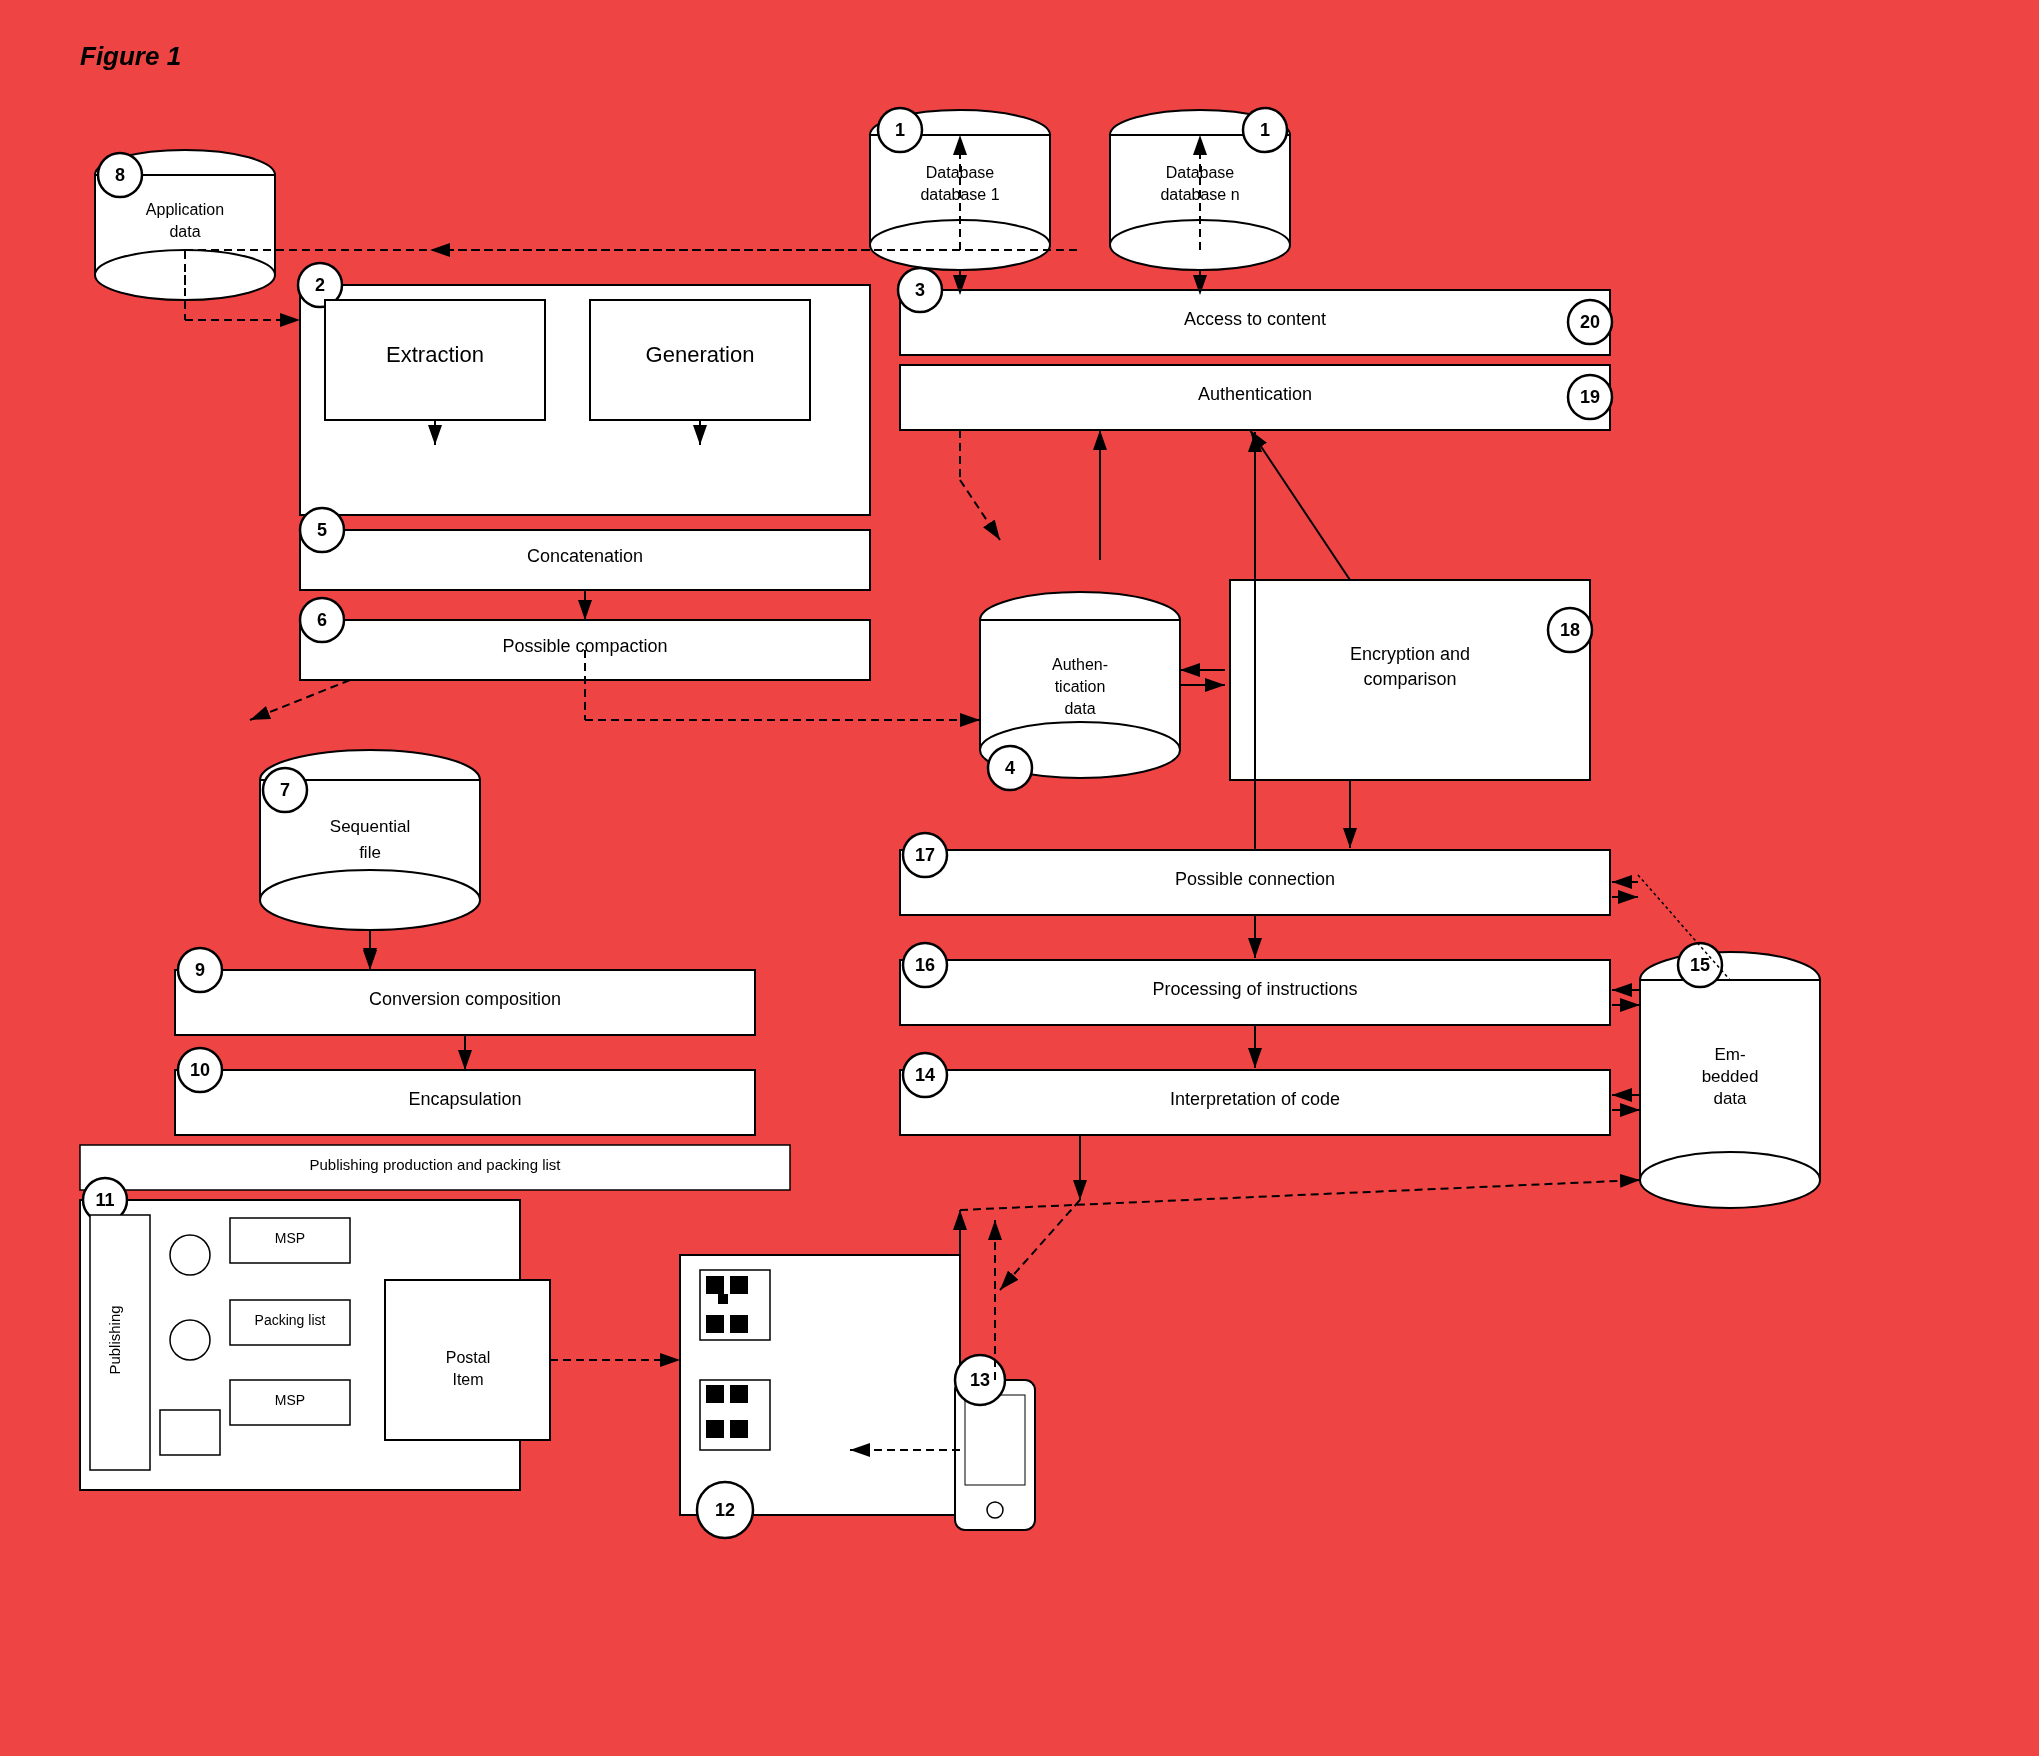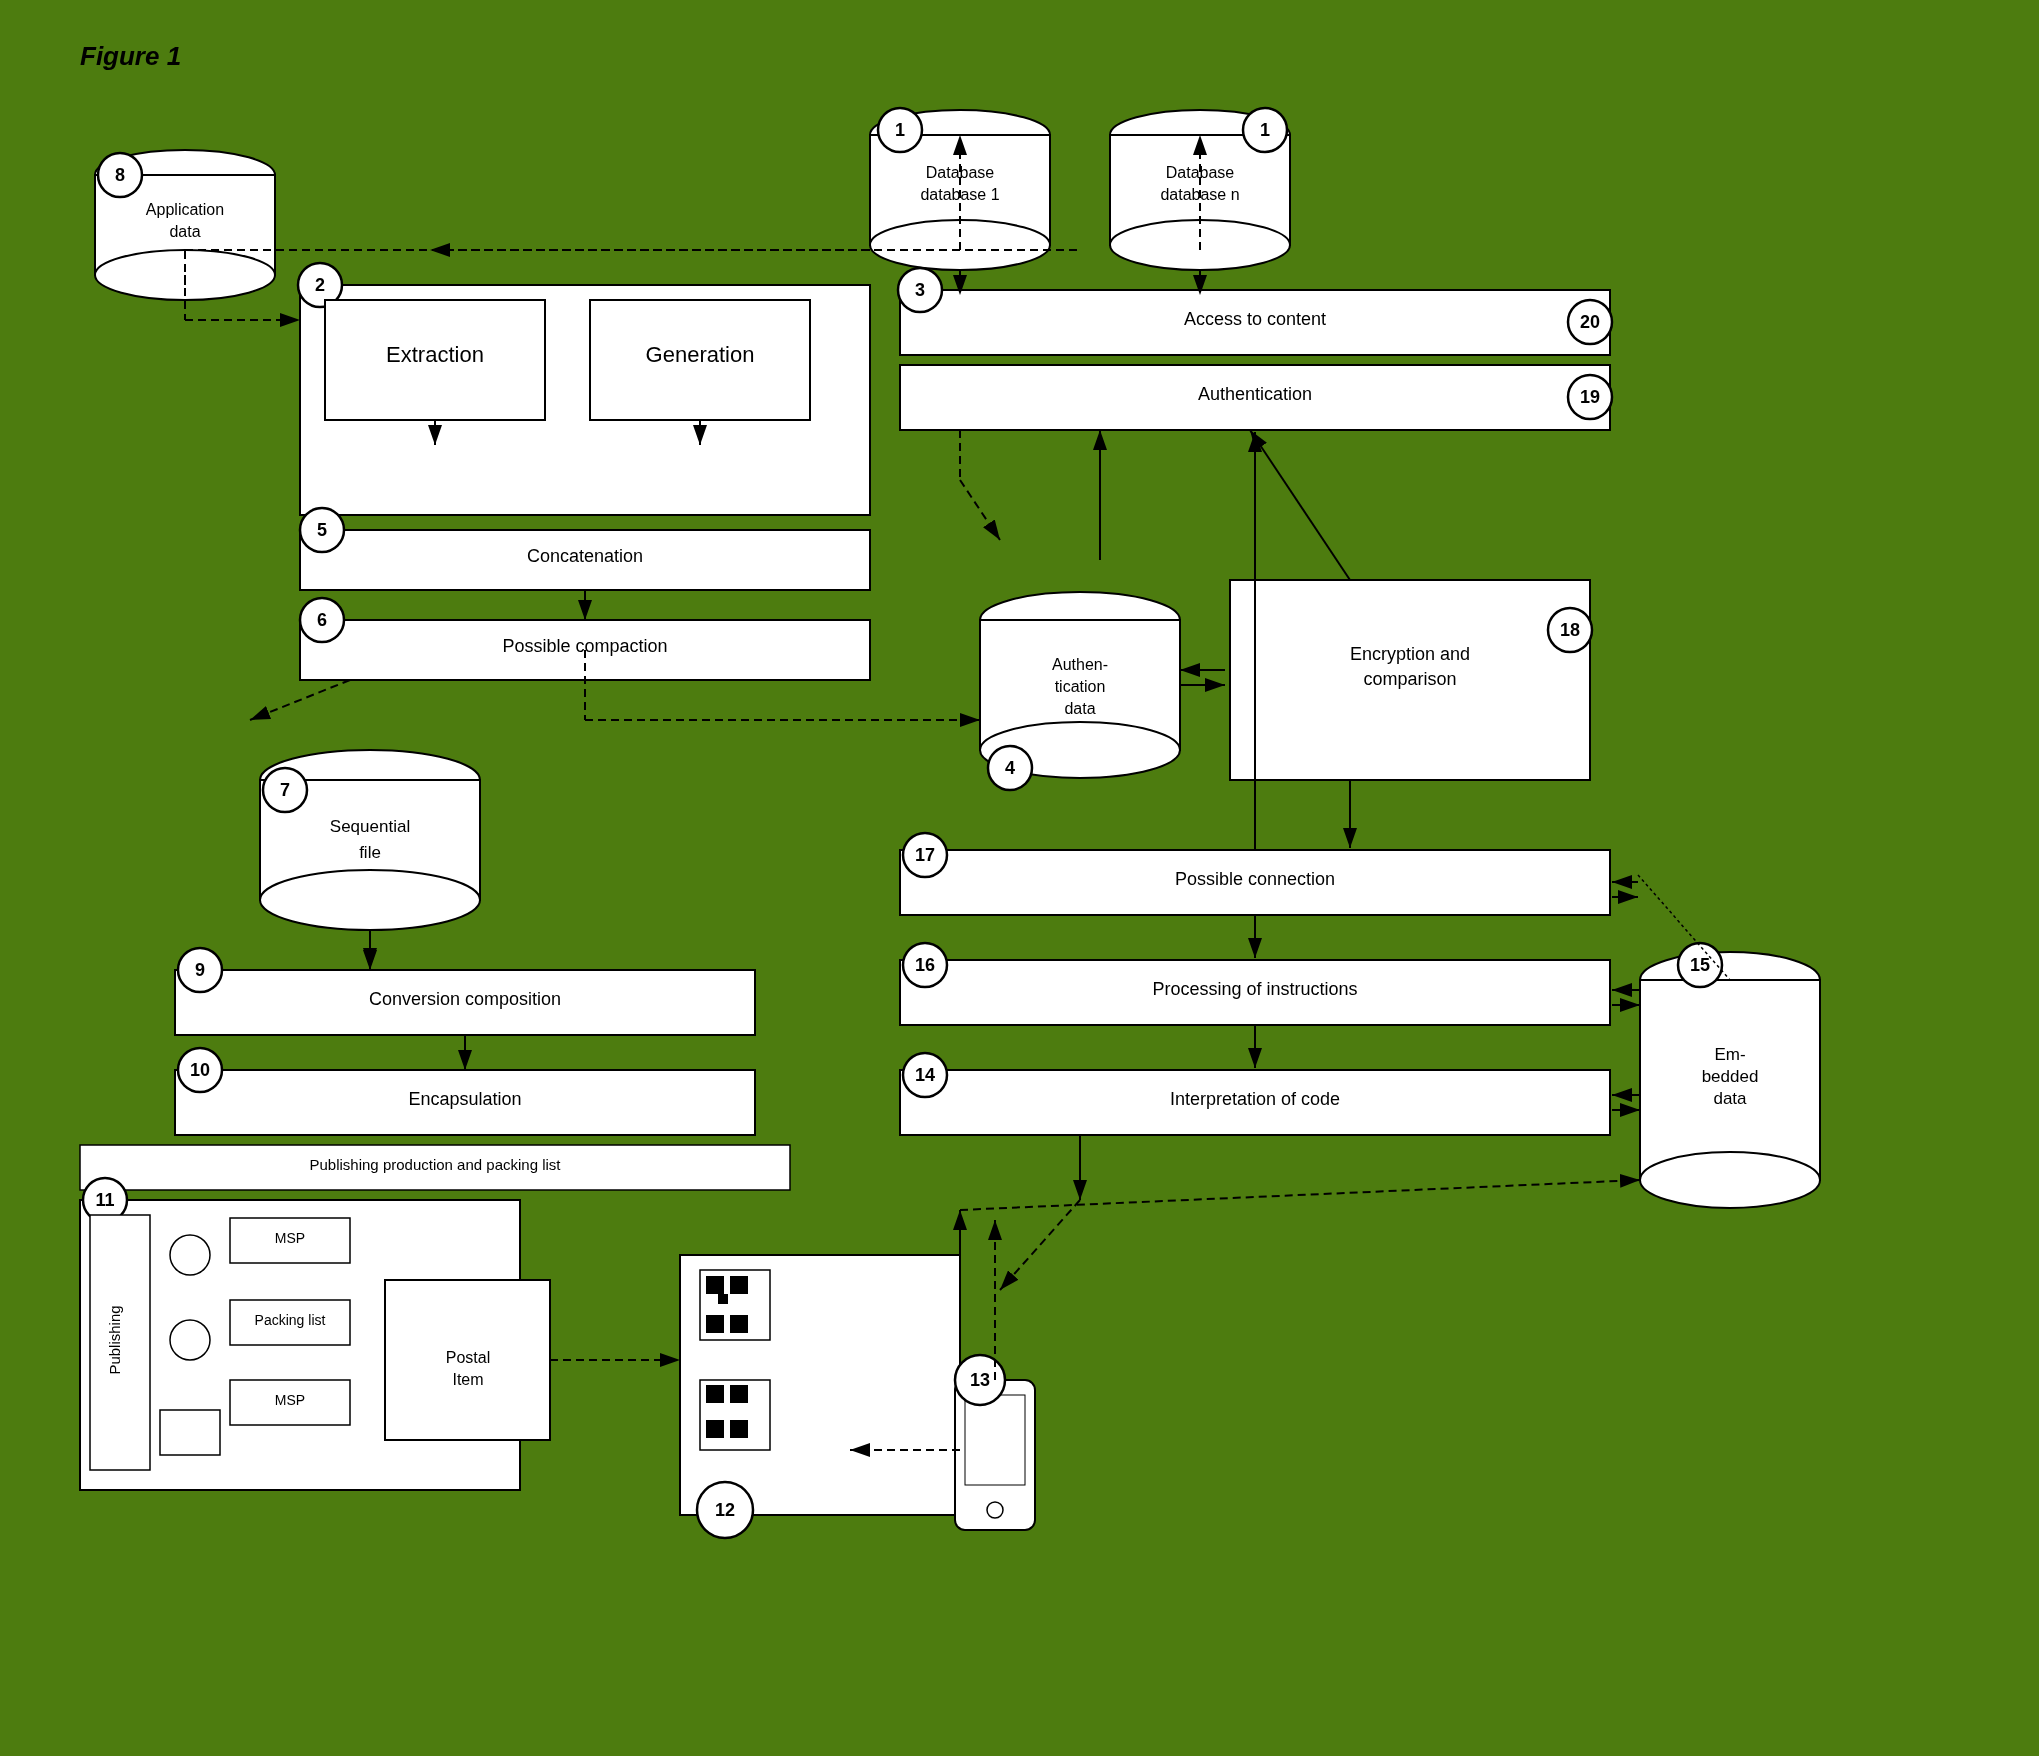--- a/index.html
+++ b/index.html
@@ -9,21 +9,21 @@
       font-size: 13px;
       width: 2039px;
       min-height: 1756px;
       position: relative;
       overflow: hidden;
     }
     .page {
       width: 2039px;
       min-height: 1756px;
       position: relative;
-      background: #4d7c0f;
+      background: #ef4444;
       padding: 36px;
     }
     svg.diagram {
       position: absolute;
       top: 0;
       left: 0;
       width: 2039px;
       height: 1756px;
     }
     

